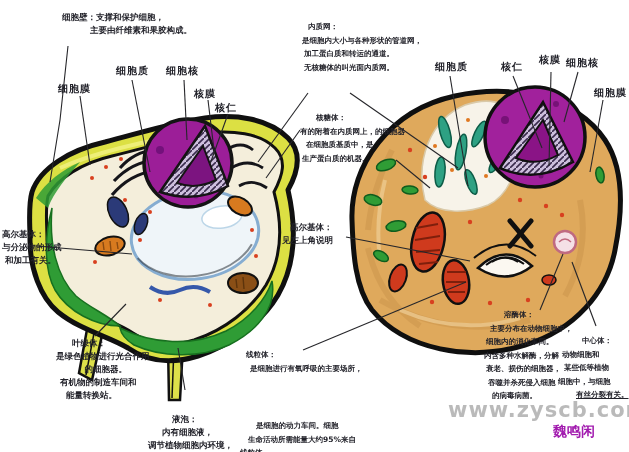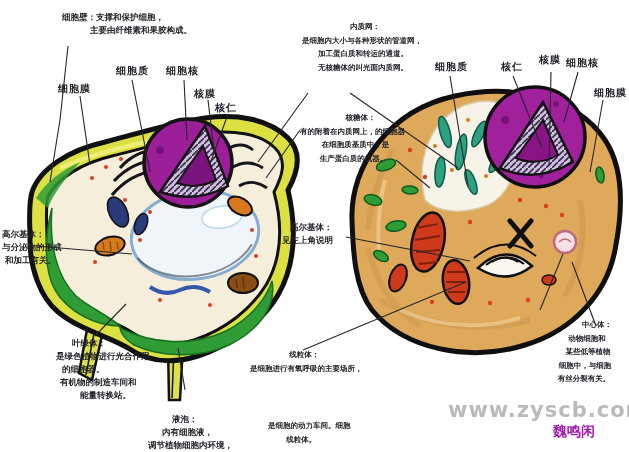--- a/index.html
+++ b/index.html
@@ -2,21 +2,21 @@
 <html><head>
 <meta charset="utf-8">
 <style>
   html,body{margin:0;padding:0;background:#e8e8e8;}
   #canvas{position:relative;width:629px;height:452px;background:#ffffff;overflow:hidden;
           font-family:"DejaVu Sans",sans-serif;color:#22222a;}
   #drawing{position:absolute;left:0;top:0;}
   .lbl{position:absolute;font-size:10px;font-weight:bold;white-space:nowrap;letter-spacing:1px;}
   .note{position:absolute;font-weight:bold;white-space:nowrap;}
   .nm{font-size:8.5px;line-height:13px;}
-  .ns{font-size:7.5px;line-height:13.5px;text-align:center;}
+  .ns{font-size:7.5px;line-height:13.5px;}
   .note .line{white-space:nowrap;}
   #watermark{position:absolute;left:448px;top:398px;font-size:21px;font-weight:bold;
              color:#9e9e9e;opacity:.7;letter-spacing:1px;}
   #signature{position:absolute;left:553px;top:423px;font-size:14px;font-weight:bold;color:#a21caf;}
 </style>
 </head>
 <body>
 
 <div id="canvas">
 
@@ -239,23 +239,23 @@
 
   <div class="note nm" style="left:2px;top:228px;">
     <div class="line">高尔基体：</div>
     <div class="line">与分泌物的形成</div>
     <div class="line" style="margin-left:3px;">和加工有关。</div>
   </div>
 
   <div class="note nm" style="left:56px;top:337px;">
     <div class="line" style="margin-left:16px;">叶绿体：</div>
     <div class="line">是绿色植物进行光合作用</div>
-    <div class="line" style="margin-left:6px;">的细胞器。</div>
+    <div class="line" style="margin-left:6px;text-align:center;">的细胞器。</div>
     <div class="line" style="margin-left:4px;">有机物的制造车间和</div>
-    <div class="line" style="margin-left:24px;">能量转换站。</div>
+    <div class="line" style="margin-left:10px;">能量转换站。</div>
   </div>
 
   <div class="note nm" style="left:148px;top:392px;">
     <div class="line" style="margin-left:24px;margin-top:21px;">液泡：</div>
     <div class="line" style="margin-left:14px;">内有细胞液，</div>
     <div class="line">调节植物细胞内环境，</div>
     <div class="line" style="margin-left:15px;font-family:Liberation Mono, monospace;">使植物细胞保持坚挺。</div>
   </div>
 
   <div class="note ns" style="left:302px;top:20px;">
@@ -280,28 +280,38 @@
   <div class="lbl" style="left:435px;top:60px;">细胞质</div>
   <div class="lbl" style="left:501px;top:60px;">核仁</div>
   <div class="lbl" style="left:539px;top:53px;">核膜</div>
   <div class="lbl" style="left:566px;top:56px;">细胞核</div>
   <div class="lbl" style="left:594px;top:86px;">细胞膜</div>
 
   <div class="note ns" style="left:240px;top:348px;">
     <div class="line" style="margin-left:6px;">线粒体：</div>
     <div class="line" style="margin-left:10px;">是细胞进行有氧呼吸的主要场所，</div>
     <div class="line" style="margin-left:16px;margin-top:44px;">是细胞的动力车间。细胞</div>
+    <div class="line" style="margin-left:8px;">生命活动所需能量大约95%来自</div>
     <div class="line">线粒体。</div>
   </div>
 
-
-  <div class="note ns" style="left:556px;top:318px;">
+  <div class="note ns" style="left:484px;top:308px;">
+    <div class="line" style="margin-left:20px;">溶酶体：</div>
+    <div class="line" style="margin-left:6px;">主要分布在动物细胞中，</div>
+    <div class="line" style="margin-left:2px;">细胞内的消化车间。</div>
+    <div class="line">内含多种水解酶，分解</div>
+    <div class="line" style="margin-left:2px;">衰老、损伤的细胞器，</div>
+    <div class="line" style="margin-left:4px;">吞噬并杀死侵入细胞</div>
+    <div class="line" style="margin-left:8px;">的病毒病菌。</div>
+  </div>
+
+  <div class="note ns" style="left:556px;top:334px;">
     <div class="line" style="margin-left:26px;">中心体：</div>
     <div class="line" style="margin-left:6px;">动物细胞和</div>
     <div class="line" style="margin-left:8px;">某些低等植物</div>
     <div class="line" style="margin-left:2px;">细胞中，与细胞</div>
-    <div class="line" style="margin-left:0;">有丝分裂有关。</div>
+    <div class="line" style="margin-left:20px;text-decoration:underline;">有丝分裂有关。</div>
   </div>
 
   <div id="watermark">www.zyscb.com</div>
   <div id="signature">魏鸣闲</div>
 
 </div>
 
 </body></html>

